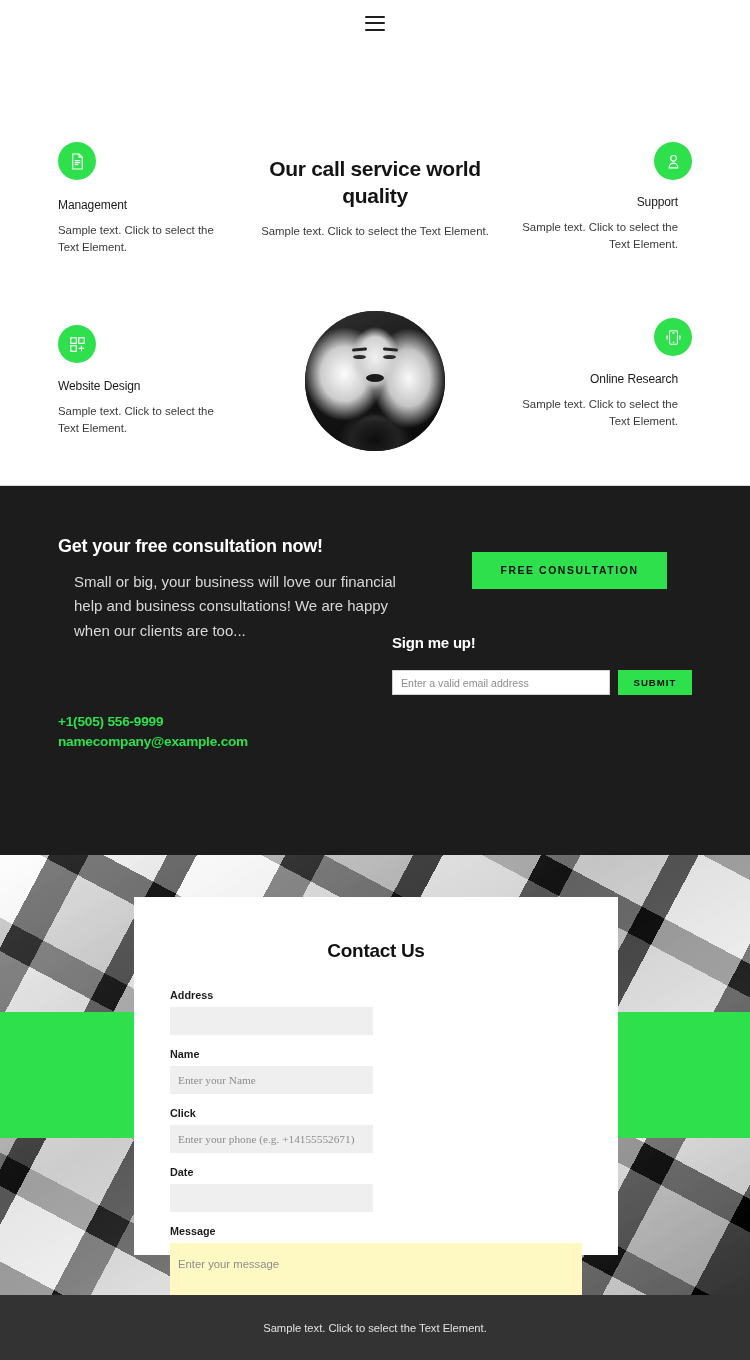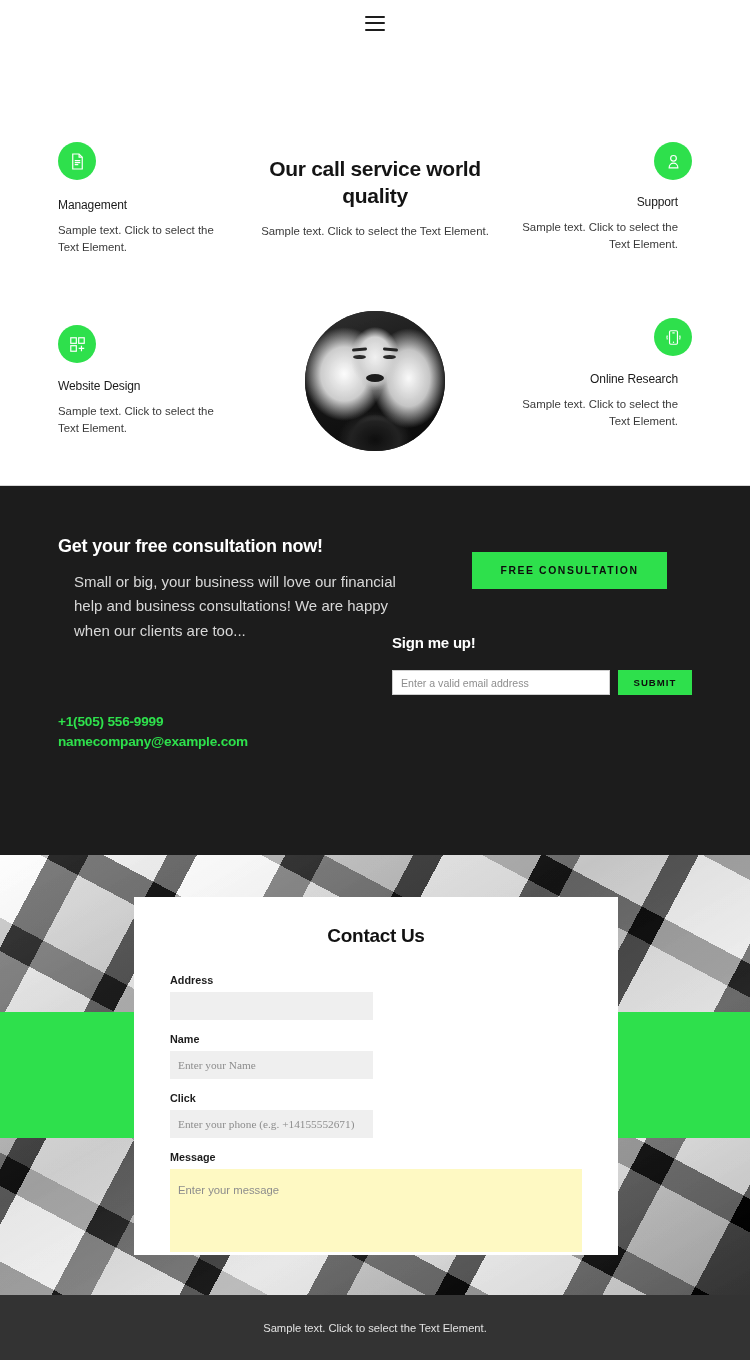--- a/index.html
+++ b/index.html
@@ -223,20 +223,21 @@
     left: 134px; top: 42px;
     width: 484px; height: 358px;
     background: #ffffff;
     padding: 28px 36px 0 36px;
   }
   .form-card h2 {
     text-align: center;
     font-size: 19px; font-weight: bold; color: #111;
     letter-spacing: -0.3px;
     margin-bottom: 27px;
+    margin-top: 15px;
   }
   .form-grid { display: flex; flex-wrap: wrap; gap: 0 22px; }
   .fld { width: 203px; margin-bottom: 13px; }
   .fld.full { width: 100%; }
   .fld label {
     display: block;
     font-size: 10.8px; font-weight: bold; color: #1c1c1c;
     margin-bottom: 6px;
   }
   .fld input {
@@ -383,20 +384,24 @@
           <input type="text" placeholder="" style="">
         </div>
         <div class="fld">
           <label>Name</label>
           <input type="text" placeholder="Enter your Name" style="">
         </div>
         <div class="fld">
           <label>Click</label>
           <input type="text" placeholder="Enter your phone (e.g. +14155552671)" style="">
         </div>
+        <div class="fld">
+          <label>Date</label>
+          <input type="text" placeholder="" style="">
+        </div>
         <div class="fld full">
           <label>Message</label>
           <textarea placeholder="Enter your message" style=""></textarea>
         </div>
       </div>
 
     </div>
   </section>
 
   <footer class="footer">

